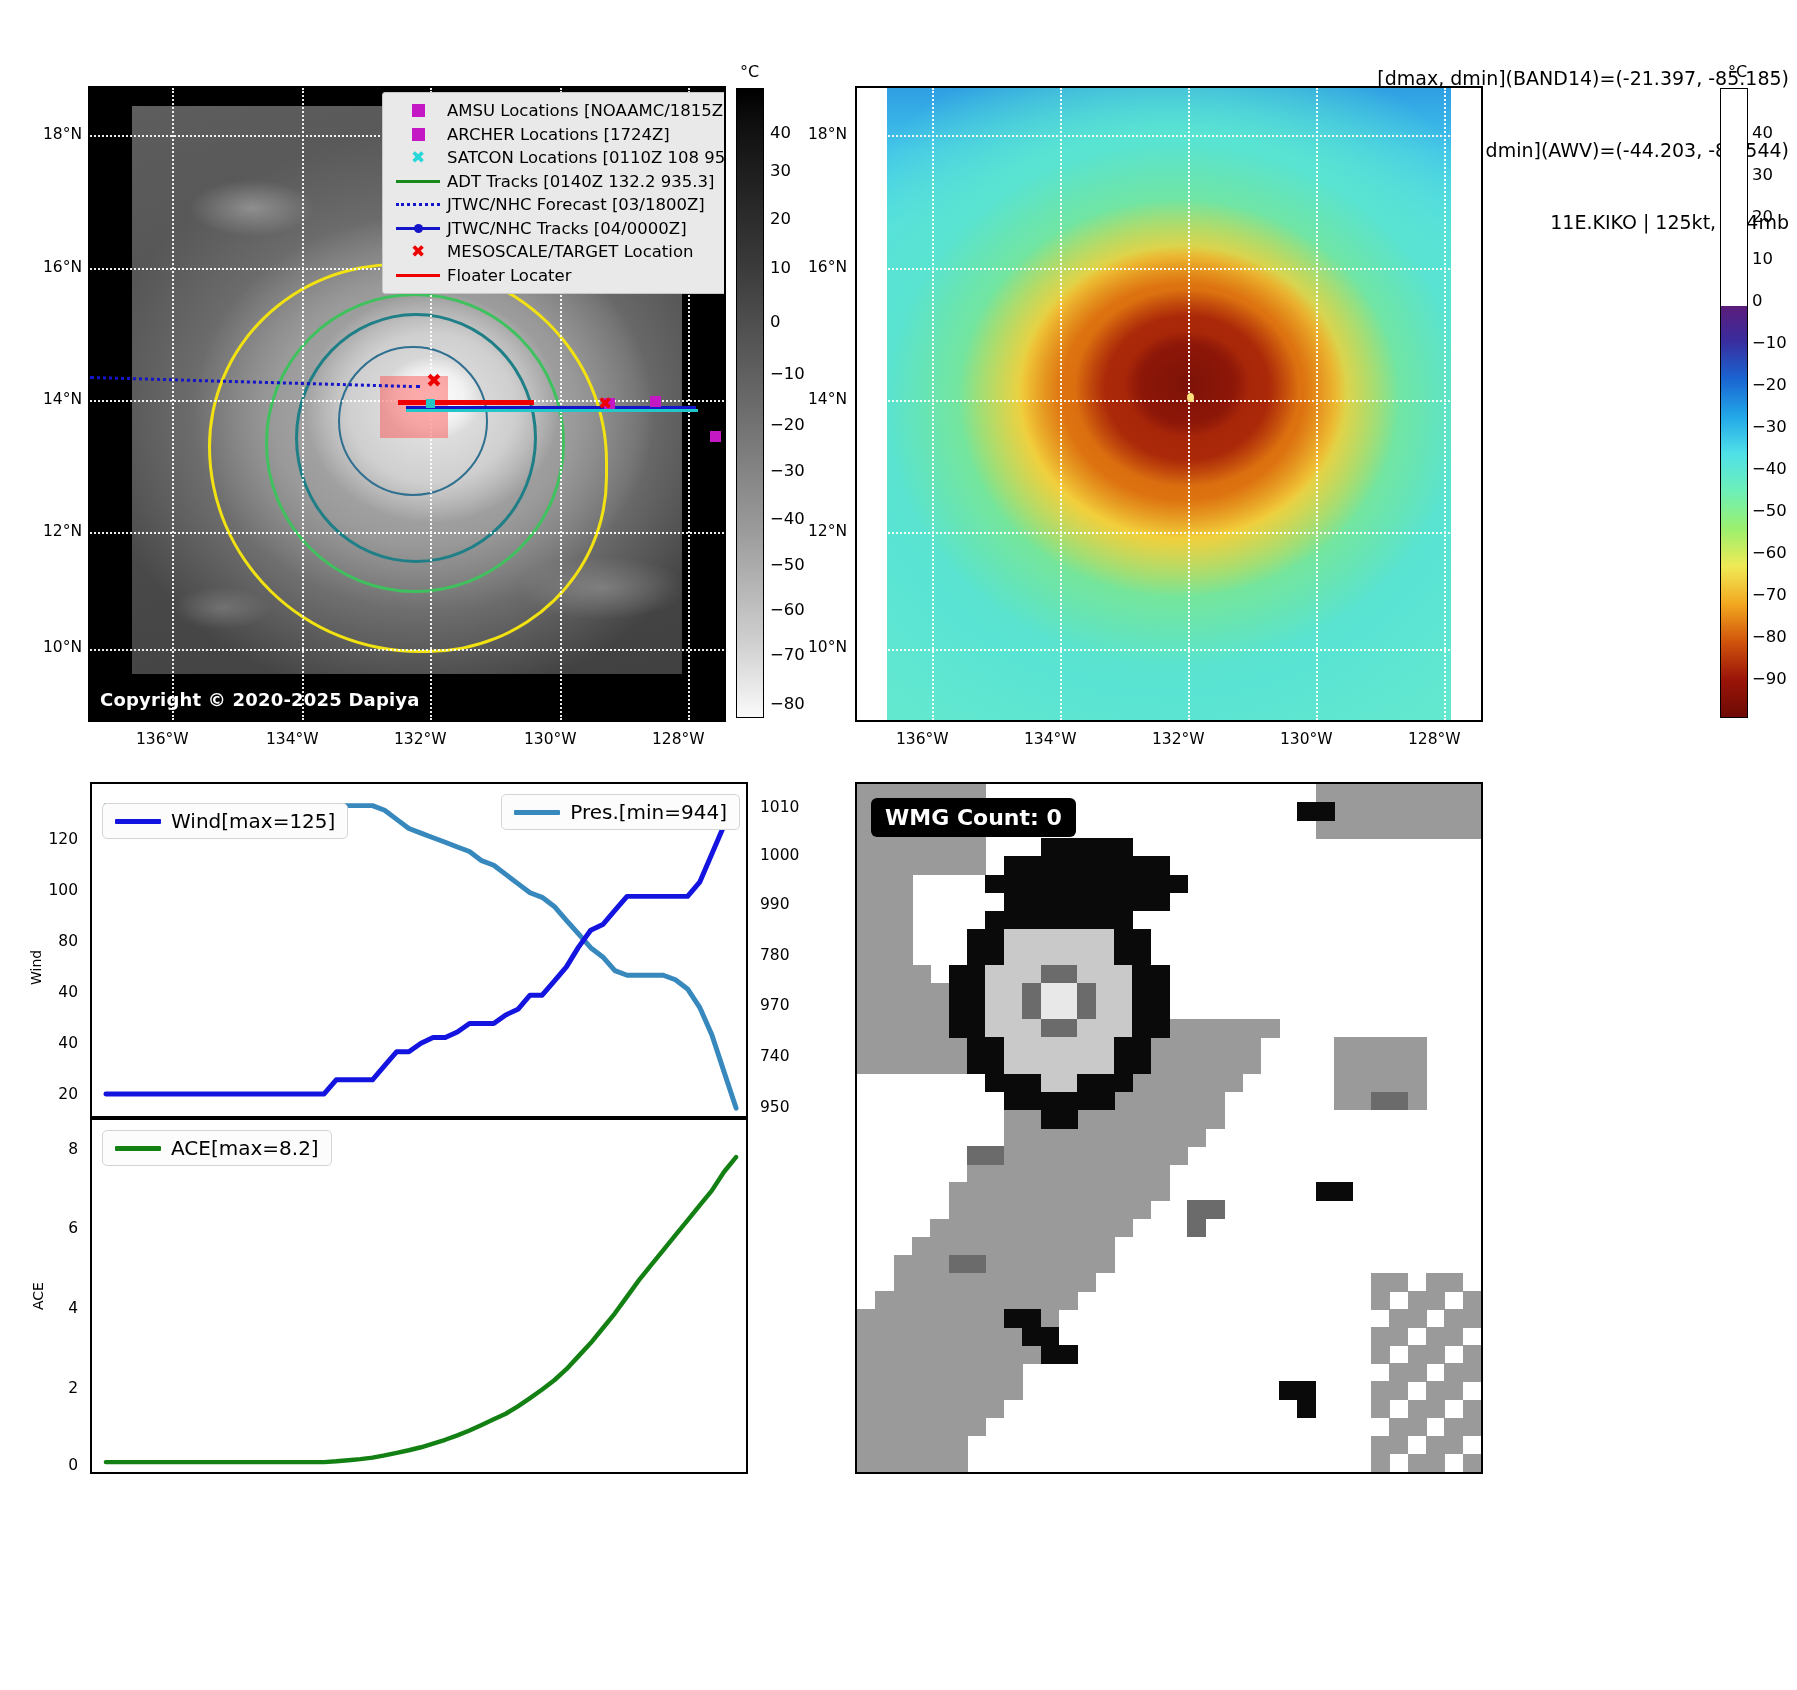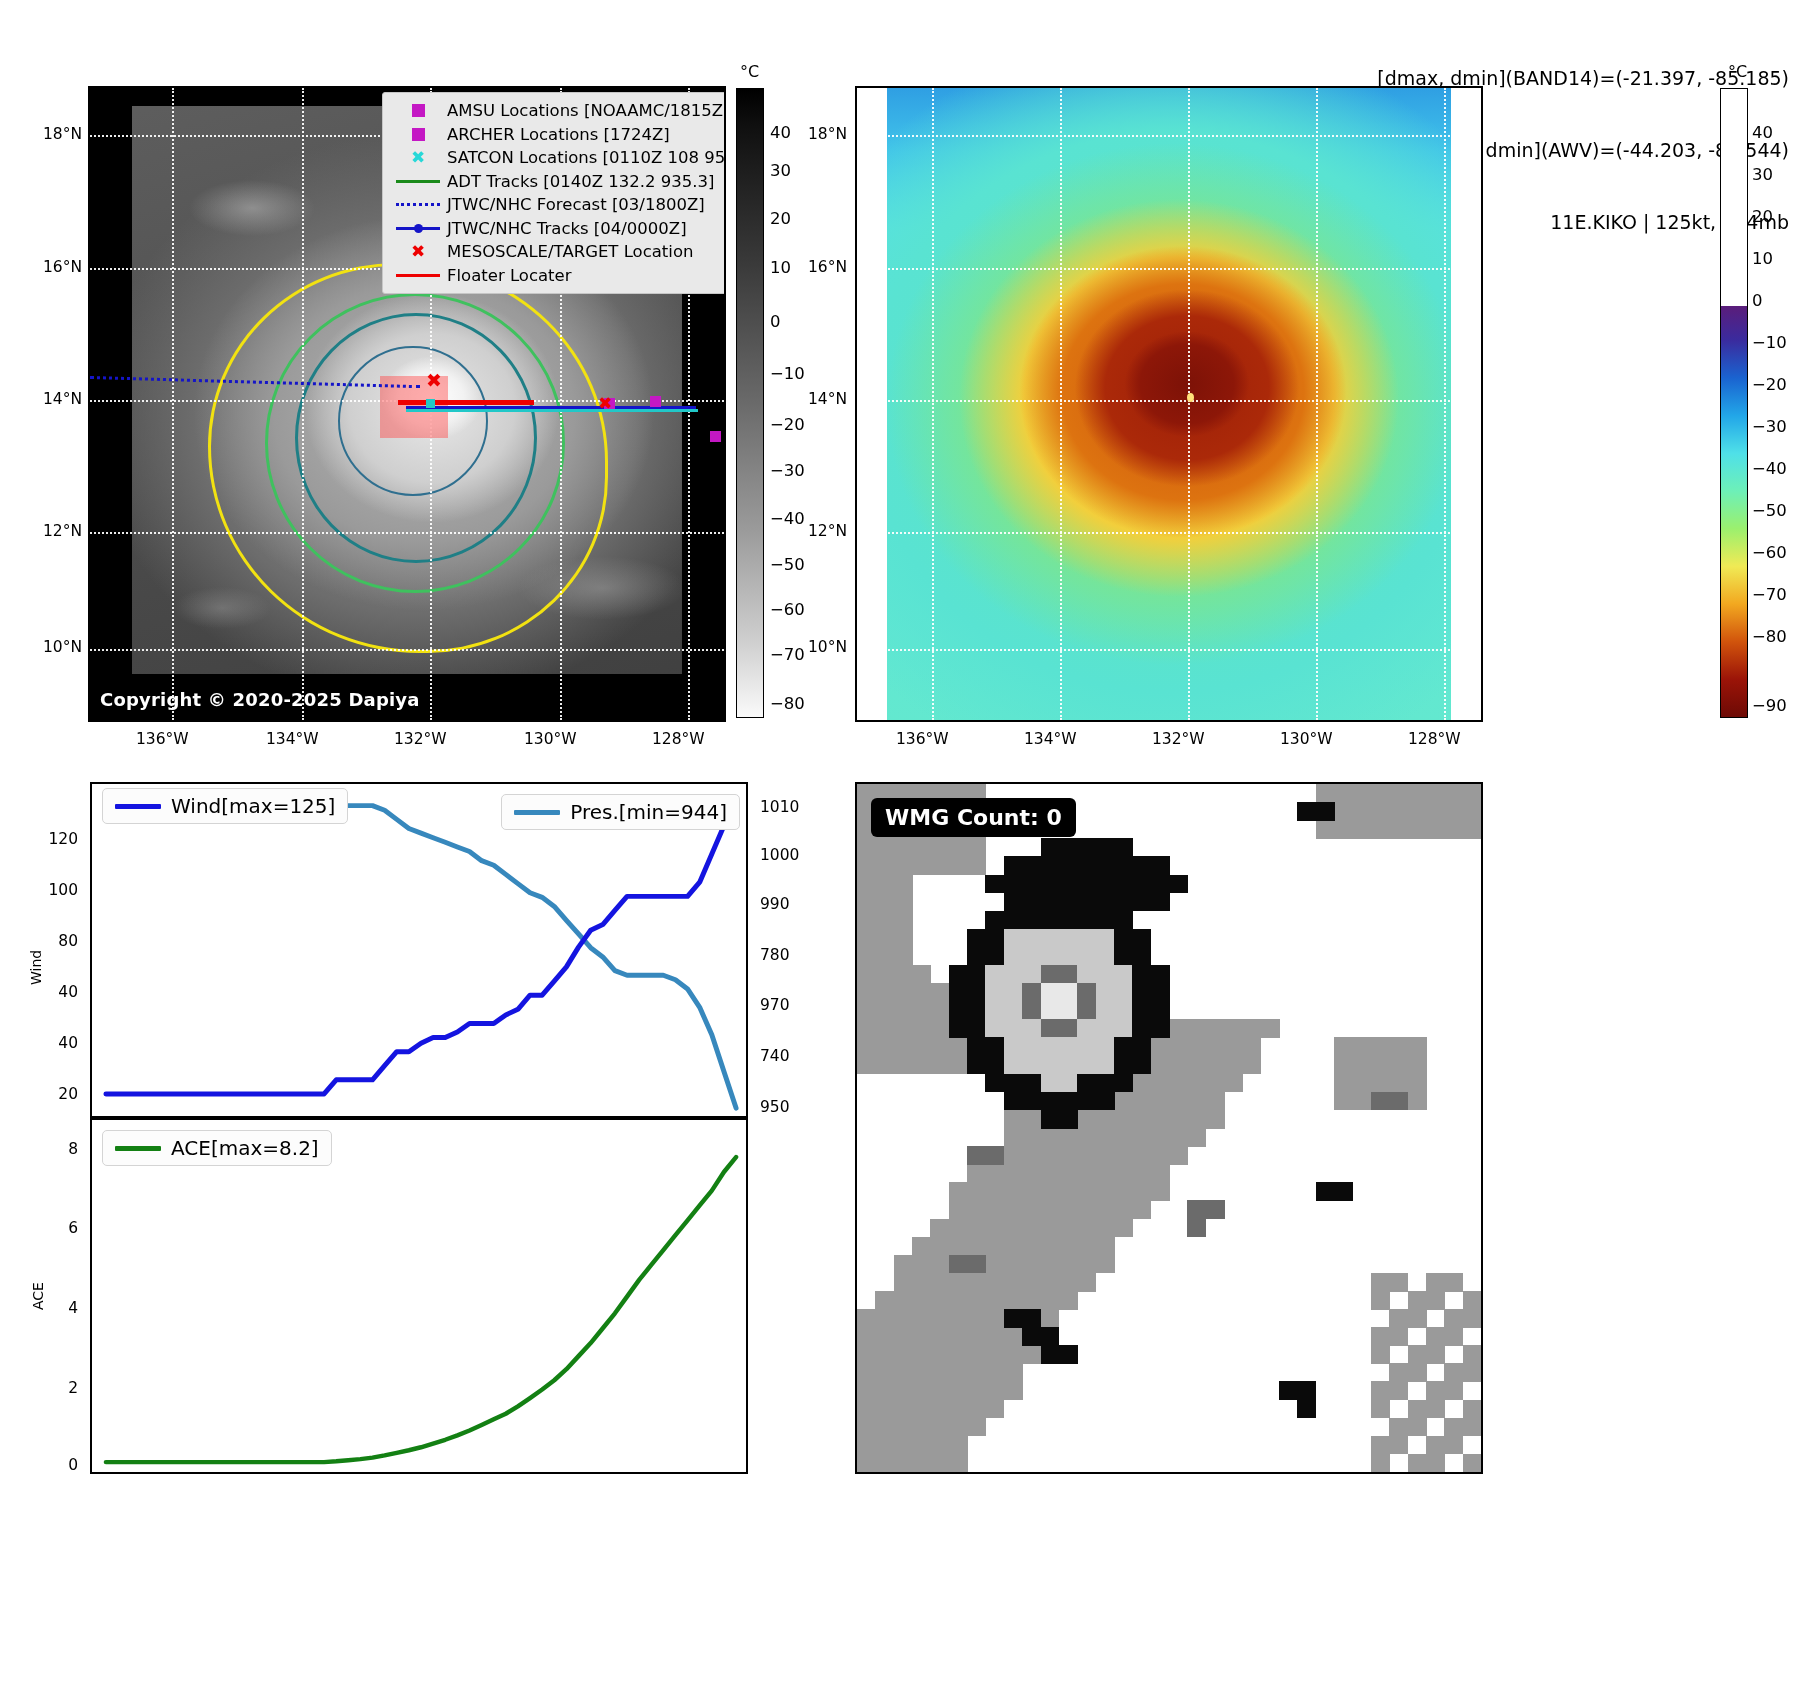--- a/index.html
+++ b/index.html
@@ -280,29 +280,29 @@
   <div class="cb-tick abs" style="left:1752px;top:249px;">10</div>
   <div class="cb-tick abs" style="left:1752px;top:291px;">0</div>
   <div class="cb-tick abs" style="left:1752px;top:333px;">−10</div>
   <div class="cb-tick abs" style="left:1752px;top:375px;">−20</div>
   <div class="cb-tick abs" style="left:1752px;top:417px;">−30</div>
   <div class="cb-tick abs" style="left:1752px;top:459px;">−40</div>
   <div class="cb-tick abs" style="left:1752px;top:501px;">−50</div>
   <div class="cb-tick abs" style="left:1752px;top:543px;">−60</div>
   <div class="cb-tick abs" style="left:1752px;top:585px;">−70</div>
   <div class="cb-tick abs" style="left:1752px;top:627px;">−80</div>
-  <div class="cb-tick abs" style="left:1752px;top:669px;margin-top:27px;">−90</div>
+  <div class="cb-tick abs" style="left:1752px;top:669px;">−90</div>
 
 
   <div class="frame" id="wind-panel">
     <svg class="chart-svg" id="wind-svg" viewBox="0 0 658 336" preserveAspectRatio="none">
       <polyline id="pres-path" fill="none" stroke-width="5" stroke-linejoin="round" stroke-linecap="round" points="14.0,21.9 26.2,21.9 38.4,21.9 50.6,21.9 62.8,21.9 75.0,21.9 87.2,21.9 99.3,21.9 111.5,21.9 123.7,21.9 135.9,21.9 148.1,21.9 160.3,21.9 172.5,21.9 184.7,21.9 196.9,21.9 209.1,21.9 221.3,21.9 233.5,21.9 245.7,21.9 257.8,21.9 270.0,21.9 282.2,21.9 294.4,26.6 306.6,35.8 318.8,45.1 331.0,49.7 343.2,54.4 355.4,59.0 367.6,63.7 379.8,68.3 392.0,77.6 404.2,82.2 416.3,91.5 428.5,100.8 440.7,110.0 452.9,114.7 465.1,123.9 477.3,137.9 489.5,151.8 501.7,165.7 513.9,175.0 526.1,188.9 538.3,193.5 550.5,193.5 562.7,193.5 574.8,193.5 587.0,198.1 599.2,207.4 611.4,226.0 623.6,253.8 635.8,290.9 648.0,328.0" stroke="#3788bd"></polyline>
       <polyline id="wind-path" fill="none" stroke-width="5" stroke-linejoin="round" stroke-linecap="round" points="14.0,313.7 26.2,313.7 38.4,313.7 50.6,313.7 62.8,313.7 75.0,313.7 87.2,313.7 99.3,313.7 111.5,313.7 123.7,313.7 135.9,313.7 148.1,313.7 160.3,313.7 172.5,313.7 184.7,313.7 196.9,313.7 209.1,313.7 221.3,313.7 233.5,313.7 245.7,299.4 257.8,299.4 270.0,299.4 282.2,299.4 294.4,285.1 306.6,270.9 318.8,270.9 331.0,262.3 343.2,256.6 355.4,256.6 367.6,250.9 379.8,242.3 392.0,242.3 404.2,242.3 416.3,233.7 428.5,228.0 440.7,213.7 452.9,213.7 465.1,199.4 477.3,185.1 489.5,165.1 501.7,148.0 513.9,142.3 526.1,128.0 538.3,113.7 550.5,113.7 562.7,113.7 574.8,113.7 587.0,113.7 599.2,113.7 611.4,99.4 623.6,70.9 635.8,42.3 648.0,13.7" stroke="#1414e0"></polyline>
     </svg>
-    <div class="chip" style="left:10px;top:4px;">
+    <div class="chip" style="left:10px;top:19px;">
       <span class="chip-line" style="background:#1414e0;"></span>
       <span>Wind[max=125]</span>
     </div>
     <div class="chip" style="right:6px;top:10px;">
       <span class="chip-line" style="background:#3788bd;"></span>
       <span>Pres.[min=944]</span>
     </div>
   </div>
   <div class="ylab abs" style="left:28px;top:985px;">Wind</div>
   <div class="ylab abs" style="left:930px;top:1000px;">Pressure</div>

